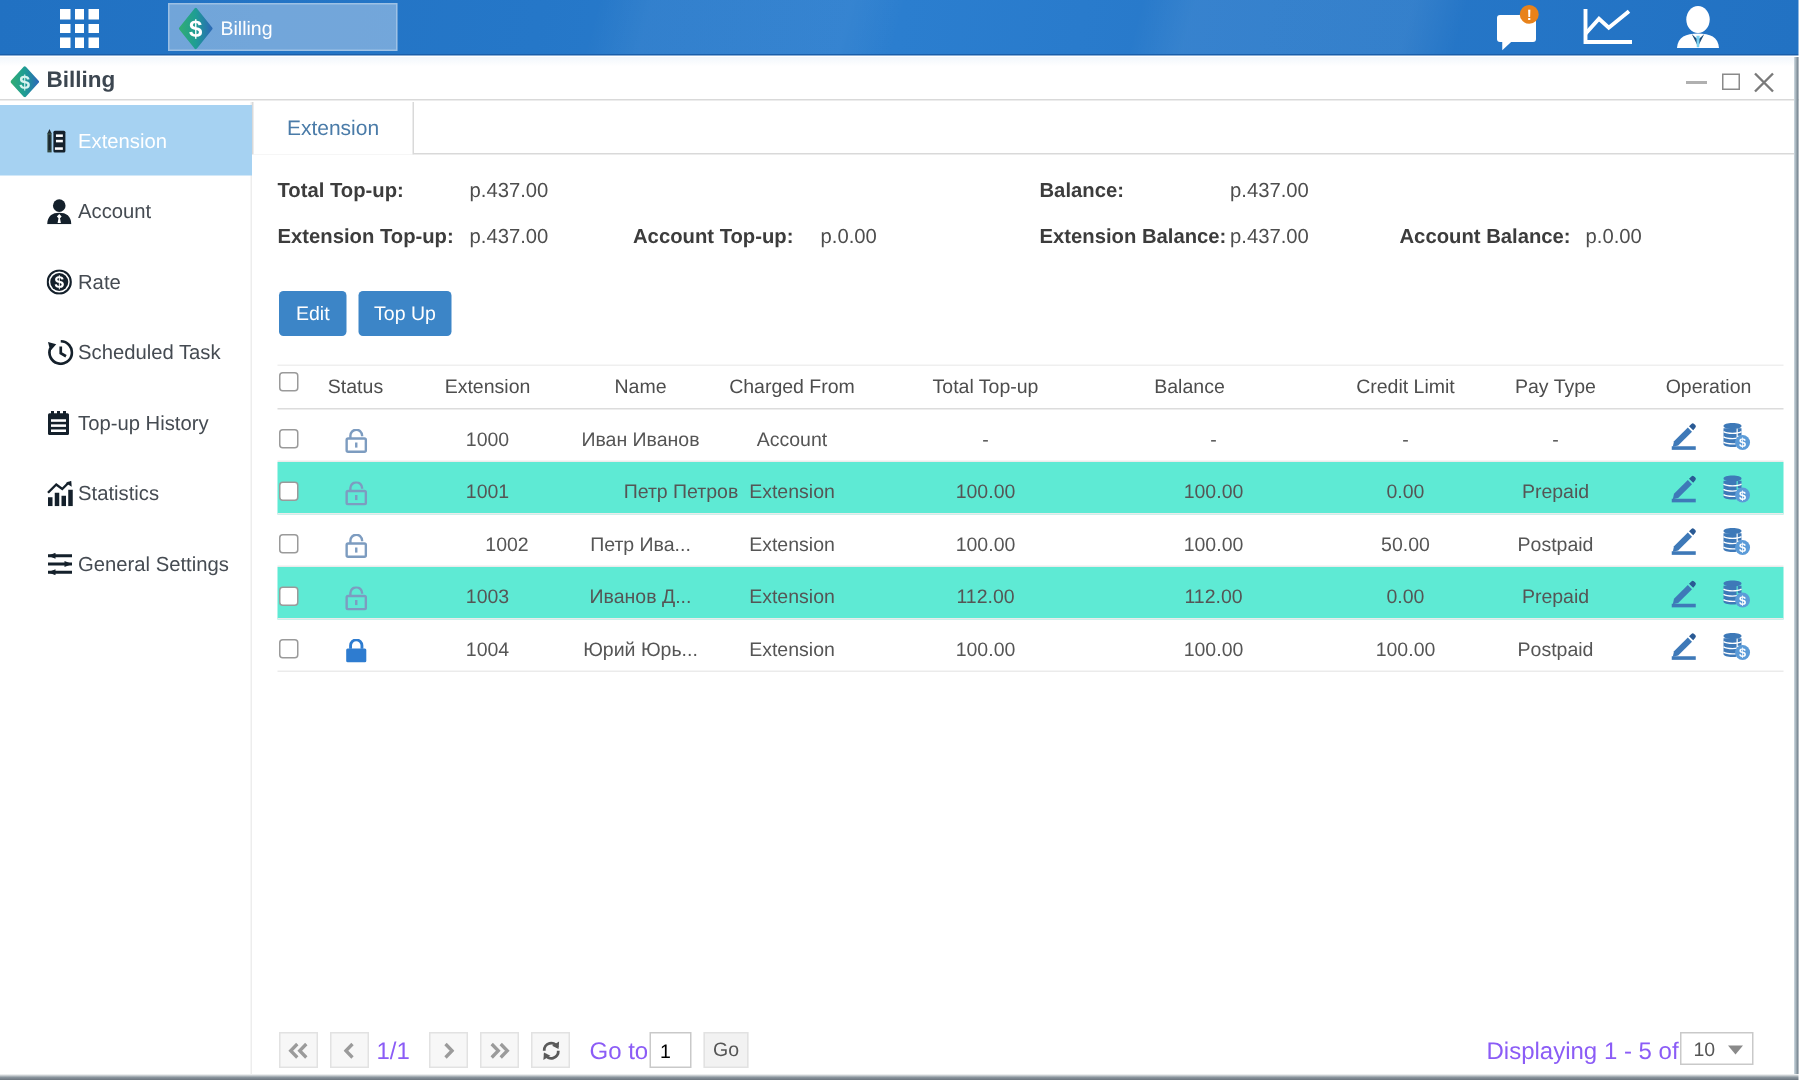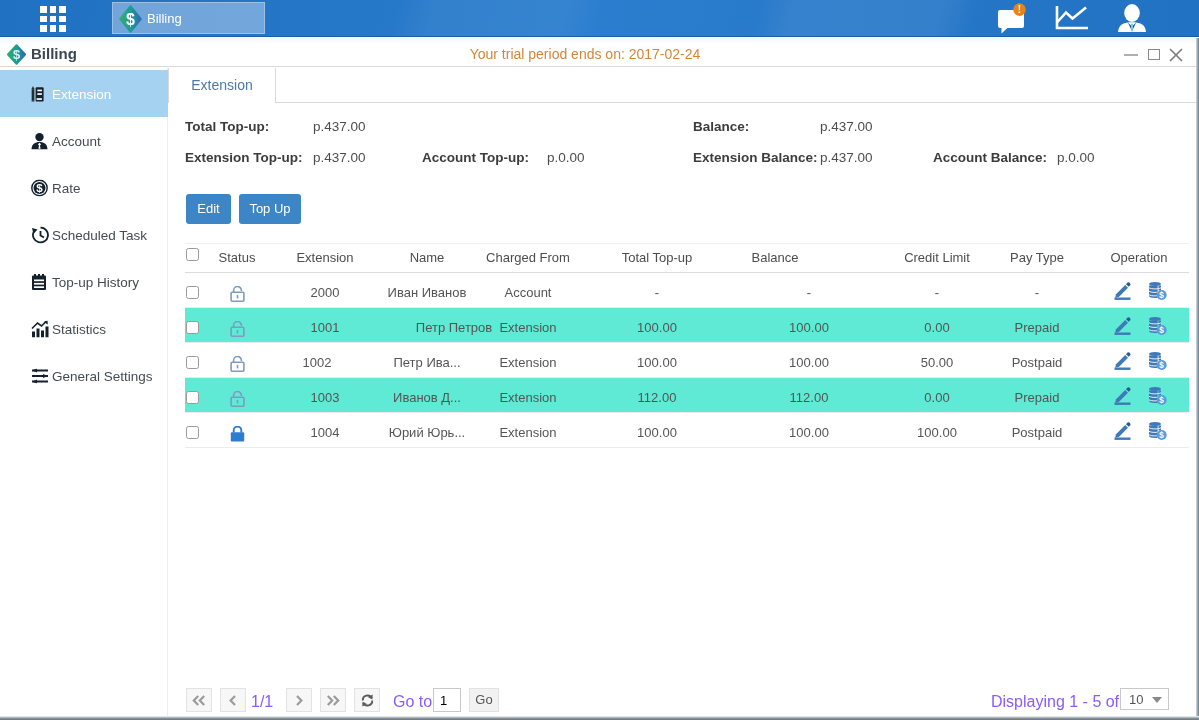--- a/index.html
+++ b/index.html
@@ -161,21 +161,20 @@
         <linearGradient id="g2" x1="0" y1="0" x2="1" y2="0">
       <stop offset="0" stop-color="#30ab76"></stop>
           <stop offset="0.5" stop-color="#1e9d94"></stop>
           <stop offset="1" stop-color="#2b6cb4"></stop>
     </linearGradient>
       </defs>
     <path d="M9.5 1.2 L18 10.5 L9.5 19.8 L1 10.5 Z" fill="url(#g2)" stroke="url(#g2)" stroke-width="2" stroke-linejoin="round"></path>
     <text x="9.5" y="15" font-size="13" font-weight="bold" fill="#d8f4f0" text-anchor="middle" font-family="Liberation Sans">$</text>
   </svg>
   <span class="ttl">Billing</span>
-  <div id="trial">Your trial period ends on: 2017-02-24</div>
   <div id="wmin"></div>
   <div id="wmax"></div>
   <svg id="wclose" width="14" height="14" viewBox="0 0 14 14">
     <path d="M1 1 L13 13 M13 1 L1 13" stroke="#7a7a7a" stroke-width="1.6"></path>
   </svg>
 </div>
 
 <div id="sidebar"></div>
 <div class="sitem active" style="top:70px;">
   <svg class="sic" width="13" height="16" viewBox="0 0 13 16">
@@ -272,32 +271,32 @@
 
   <div id="tbl">
 
     <div class="trow" style="top:0; height:30px; border-top:1px solid #efefef; border-bottom:1px solid #dcdcdc;">
       <span class="cb" style="left:1px; top:4px;"></span>
       <span class="hcell" style="left:52px; top:6px;">Status</span>
       <span class="hcell" style="left:140px; top:6px;">Extension</span>
       <span class="hcell" style="left:242px; top:6px;">Name</span>
       <span class="hcell" style="left:343px; top:6px;">Charged From</span>
       <span class="hcell" style="left:472px; top:6px;">Total Top-up</span>
-      <span class="hcell" style="left:590px; top:6px;">Balance</span>
+      <span class="hcell" style="left:608px; top:6px;">Balance</span>
       <span class="hcell" style="left:752px; top:6px;">Credit Limit</span>
       <span class="hcell" style="left:852px; top:6px;">Pay Type</span>
       <span class="hcell" style="left:954px; top:6px;">Operation</span>
     </div>
 
     <div class="trow" style="top:30px; height:35px; border-bottom:1px solid #ebebeb;">
       <span class="cb" style="left:1px; top:13px;"></span>
       <svg style="position:absolute;left:45px;top:13px;" width="15" height="16">
           <use href="#sym-lk-open"></use>
         </svg>
-      <span class="cell" style="left:140px; top:12px;">2000</span>
+      <span class="cell" style="left:140px; top:12px;">1000</span>
       <span class="cell" style="left:242px; top:12px;">Иван Иванов</span>
       <span class="cell" style="left:343px; top:12px;">Account</span>
       <span class="cell" style="left:472px; top:12px;">-</span>
       <span class="cell" style="left:624px; top:12px;">-</span>
       <span class="cell" style="left:752px; top:12px;">-</span>
       <span class="cell" style="left:852px; top:12px;">-</span>
       <svg style="position:absolute;left:928px;top:8px;" width="20" height="20">
           <use href="#sym-edit"></use>
         </svg>
       <svg style="position:absolute;left:962px;top:8px;" width="20" height="20">
@@ -321,21 +320,21 @@
         </svg>
       <svg style="position:absolute;left:962px;top:8px;" width="20" height="20">
           <use href="#sym-coin"></use>
         </svg>
     </div>
     <div class="trow" style="top:100px; height:35px; border-bottom:1px solid #ebebeb;">
       <span class="cb" style="left:1px; top:13px;"></span>
       <svg style="position:absolute;left:45px;top:13px;" width="15" height="16">
           <use href="#sym-lk-open"></use>
         </svg>
-      <span class="cell" style="left:132px; top:12px;">1002</span>
+      <span class="cell" style="left:153px; top:12px;">1002</span>
       <span class="cell" style="left:242px; top:12px;">Петр Ива...</span>
       <span class="cell" style="left:343px; top:12px;">Extension</span>
       <span class="cell" style="left:472px; top:12px;">100.00</span>
       <span class="cell" style="left:624px; top:12px;">100.00</span>
       <span class="cell" style="left:752px; top:12px;">50.00</span>
       <span class="cell" style="left:852px; top:12px;">Postpaid</span>
       <svg style="position:absolute;left:928px;top:8px;" width="20" height="20">
           <use href="#sym-edit"></use>
         </svg>
       <svg style="position:absolute;left:962px;top:8px;" width="20" height="20">

